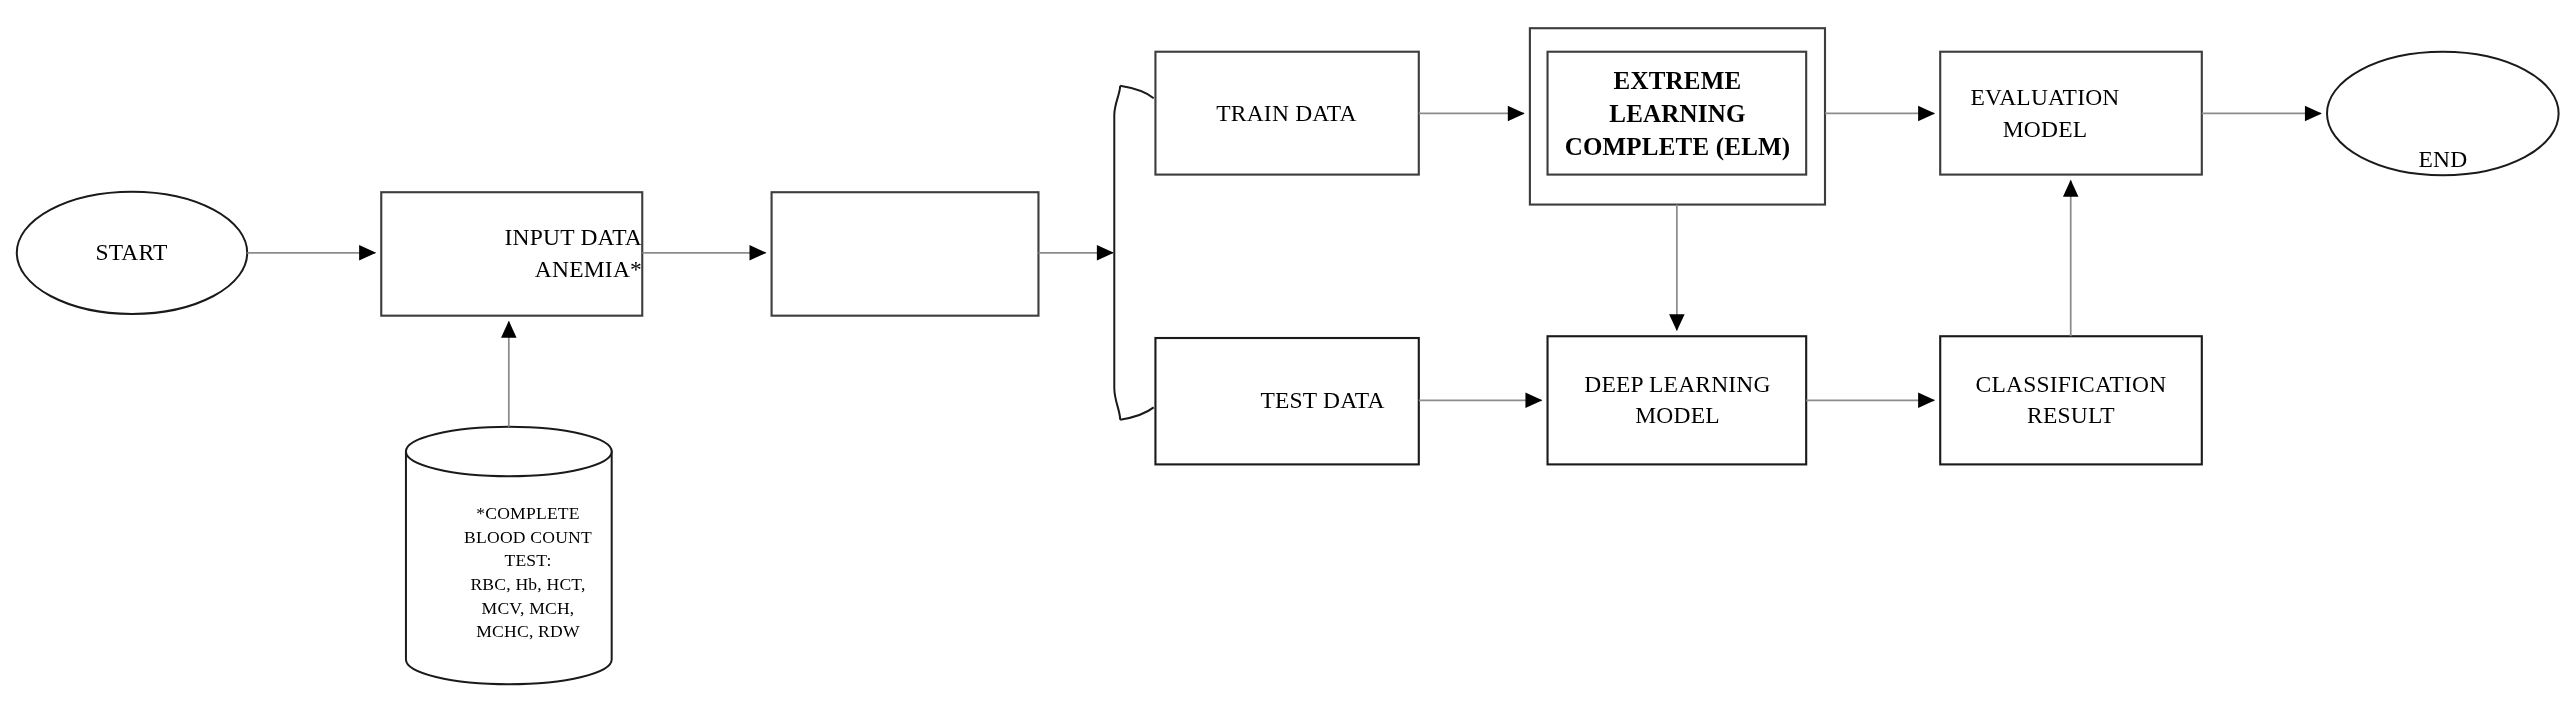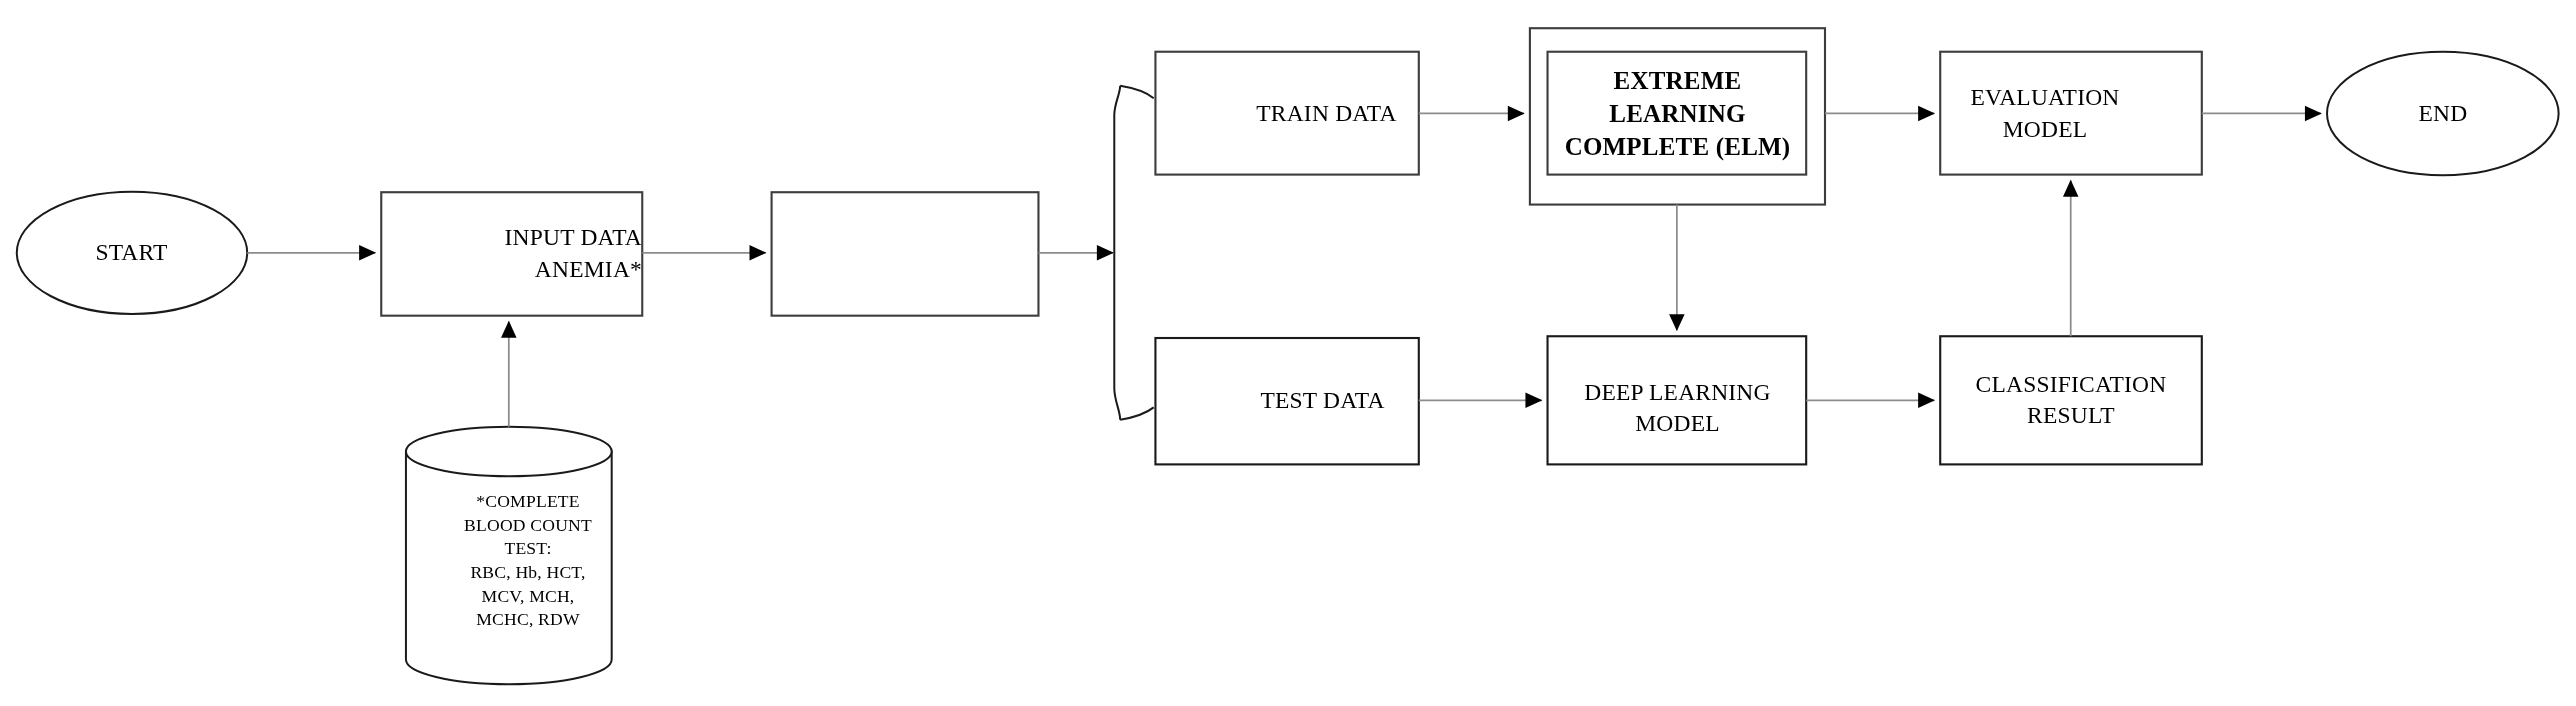--- a/index.html
+++ b/index.html
@@ -114,54 +114,54 @@
 
   <div class="node-label lbl-start" style="left:16.5px; top:192px; width:230px; height:122px;">
     <span>START</span>
   </div>
 
   <div class="node-label lbl-box" style="left:381px; top:192px; width:261px; height:123px;align-items:flex-end;">
     <span>INPUT DATA</span>
     <span>ANEMIA*</span>
   </div>
 
-  <div class="node-label lbl-cyl" style="left:406px; top:470px; width:244px; height:182px;">
+  <div class="node-label lbl-cyl" style="left:406px; top:482px; width:244px; height:182px;">
     <span>*COMPLETE</span>
     <span>BLOOD COUNT</span>
     <span>TEST:</span>
     <span>RBC, Hb, HCT,</span>
     <span>MCV, MCH,</span>
     <span>MCHC, RDW</span>
   </div>
 
 
-  <div class="node-label lbl-box" style="left:1155px; top:52px; width:263px; height:123px;margin-left:40px;">
+  <div class="node-label lbl-box" style="left:1155px; top:52px; width:263px; height:123px;">
     <span>TRAIN DATA</span>
   </div>
 
   <div class="node-label lbl-box" style="left:1155px; top:338px; width:263px; height:126px;margin-left:36px;">
     <span>TEST DATA</span>
   </div>
 
   <div class="node-label lbl-elm" style="left:1548px; top:52px; width:259px; height:123px;">
     <span>EXTREME</span>
     <span>LEARNING</span>
     <span>COMPLETE (ELM)</span>
   </div>
 
   <div class="node-label lbl-box" style="left:1940px; top:52px; width:210px; height:123px;">
     <span>EVALUATION</span>
     <span>MODEL</span>
   </div>
 
-  <div class="node-label lbl-end" style="left:2327px; top:52px; width:232px; height:123px;">
+  <div class="node-label lbl-end" style="left:2327px; top:52px; width:232px; height:123px;justify-content:flex-end;">
     <span>END</span>
   </div>
 
-  <div class="node-label lbl-box" style="left:1548px; top:336px; width:259px; height:128px;margin-top:8px;">
+  <div class="node-label lbl-box" style="left:1548px; top:336px; width:259px; height:128px;">
     <span>DEEP LEARNING</span>
     <span>MODEL</span>
   </div>
 
   <div class="node-label lbl-box" style="left:1940px; top:336px; width:262px; height:128px;align-items:center;">
     <span>CLASSIFICATION</span>
     <span>RESULT</span>
   </div>
 
 </div>

